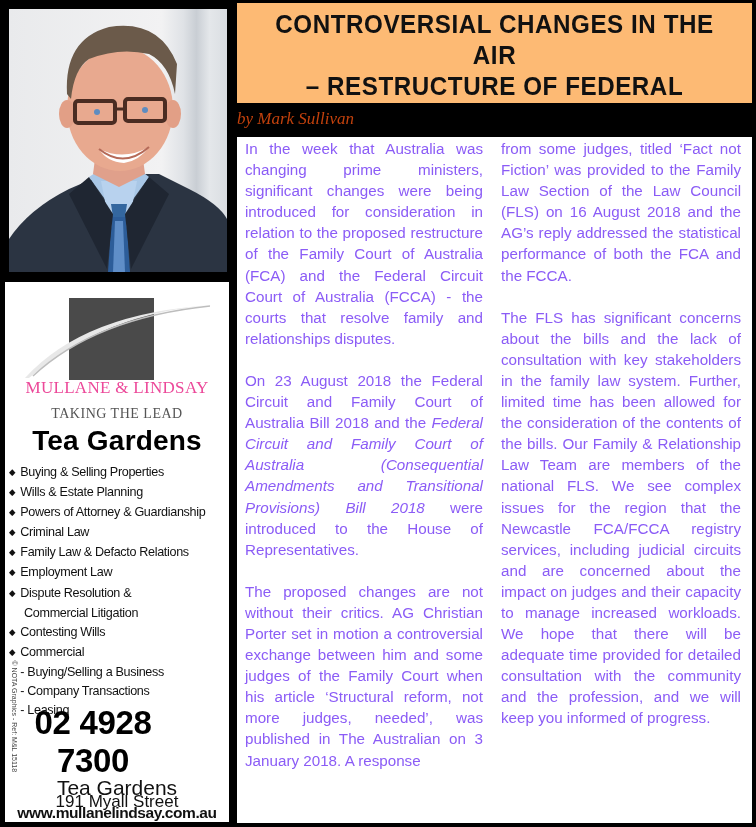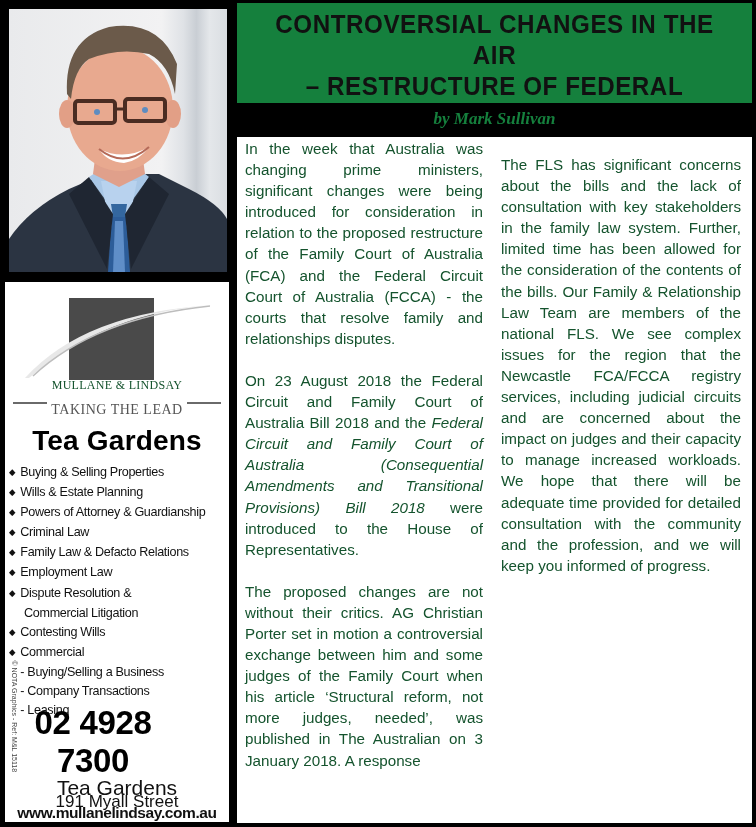--- a/index.html
+++ b/index.html
@@ -18,24 +18,24 @@
   
   .ad {
     position: absolute; left: 5px; top: 282px; width: 224px; height: 540px;
     background: #fff;
   }
   .logo { position: absolute; left: 0; top: 0; width: 224px; height: 110px; }
   .logo-square { position: absolute; left: 64px; top: 16px; width: 85px; height: 82px; background: #4a4a4a; }
   .logo-swoosh { position: absolute; left: 0; top: 0; width: 224px; height: 110px; }
   .firm-name {
     position: absolute; left: 0; width: 224px; top: 96px; text-align: center;
-    font-family: "Liberation Serif", serif; font-size: 12px; letter-spacing: 0.3px; color: #14532d;
+    font-family: "Liberation Serif", serif; font-size: 17px; letter-spacing: 0.3px; color: #ec4899;
   }
   .tagline-row {
-    position: absolute; left: 8px; width: 208px; top: 120px; display: flex; gap: 4px;
+    position: absolute; left: 8px; width: 208px; top: 120px; display: flex; align-items: center; gap: 4px; flex-direction: column;
   }
   .tagline-rule { flex: 1; height: 2px; background: #6a6a6a; }
   .tagline {
     font-family: "Liberation Serif", serif; font-size: 14px; color: #555; letter-spacing: 0.5px; white-space: nowrap;
   }
   .location-title {
     position: absolute; left: 0; width: 224px; top: 143px; text-align: center;
     font-size: 28px; font-weight: bold; color: #000; letter-spacing: 0.2px;
   }
   .services {
@@ -63,41 +63,41 @@
   .town {
     position: absolute; left: 0; width: 224px; top: 494px; text-align: center; font-size: 21px;
   }
   .website {
     position: absolute; left: 0; width: 224px; top: 522px; text-align: center;
     font-size: 15.5px; font-weight: bold; letter-spacing: -0.4px;
   }
 
   
   .headline-box {
-    position: absolute; left: 237px; top: 3px; width: 515px; height: 100px; background: #15803d;
+    position: absolute; left: 237px; top: 3px; width: 515px; height: 100px; background: #fdba74;
   }
   .headline {
     margin: 0; padding-top: 6px; text-align: center; font-size: 26px; line-height: 31px; font-weight: 900;
     color: #111; letter-spacing: 0.6px; transform: scaleX(0.93); transform-origin: center;
   }
   .byline-bar {
     position: absolute; left: 237px; top: 104px; width: 515px; height: 30px; background: #000;
   }
   .byline {
-    text-align: center; color: #15803d; font-family: "Liberation Serif", serif; font-style: italic; font-weight: bold;
+    text-align: left; color: #c2410c; font-family: "Liberation Serif", serif; font-style: italic; font-weight: normal;
     font-size: 17px; line-height: 30px;
   }
 
   
   .article {
     position: absolute; left: 237px; top: 137px; width: 515px; height: 686px; background: #fff;
   }
   .col {
     position: absolute; top: 1px; width: 238px;
-    font-size: 15.2px; line-height: 21.1px; text-align: justify; color: #14532d;
+    font-size: 15.2px; line-height: 21.1px; text-align: justify; color: #8b5cf6;
   }
   .col.left { left: 8px; }
   .col.right { left: 264px; width: 240px; }
   .col p { margin: 0 0 21px 0; }
   .col p:last-child { margin-bottom: 0; margin-top: 16px; }
   .col i { font-style: italic; }
 </style>
 </head>
 <body>
 
@@ -186,15 +186,16 @@
   <div class="byline">by Mark Sullivan</div>
 </div>
 
 <div class="article">
   <div class="col left">
     <p>In the week that Australia was changing prime ministers, significant changes were being introduced for consideration in relation to the proposed restructure of the Family Court of Australia (FCA) and the Federal Circuit Court of Australia (FCCA) -  the courts that resolve family and relationships disputes.</p>
     <p><span>On 23 August 2018 the Federal Circuit and Family Court of Australia Bill 2018 and the </span><i>Federal Circuit and Family Court of Australia (Consequential Amendments and Transitional Provisions) Bill 2018</i><span> were introduced to the House of Representatives.</span></p>
     <p>The proposed changes are not without their critics.  AG Christian Porter set in motion a controversial exchange between him and some judges of the Family Court when his article ‘Structural reform, not more judges, needed’, was published in The Australian on 3 January 2018.  A response</p>
   </div>
   <div class="col right">
+    <p>from some judges, titled ‘Fact not Fiction’ was provided to the Family Law Section of the Law Council (FLS) on 16 August 2018 and the AG’s reply addressed the statistical performance of both the FCA and the FCCA.</p>
     <p>The FLS has significant concerns about the bills and the lack of consultation with key stakeholders in the family law system.  Further, limited time has been allowed for the consideration of the contents of the bills.  Our Family &amp; Relationship Law Team are members of the national FLS. We see complex issues for the region that the Newcastle FCA/FCCA registry services, including judicial circuits and are concerned about the impact on judges and their capacity to manage increased workloads. We hope that there will be adequate time provided for detailed consultation with the community and the profession, and we will keep you informed of progress.</p>
   </div>
 </div>
 
 </body></html>

